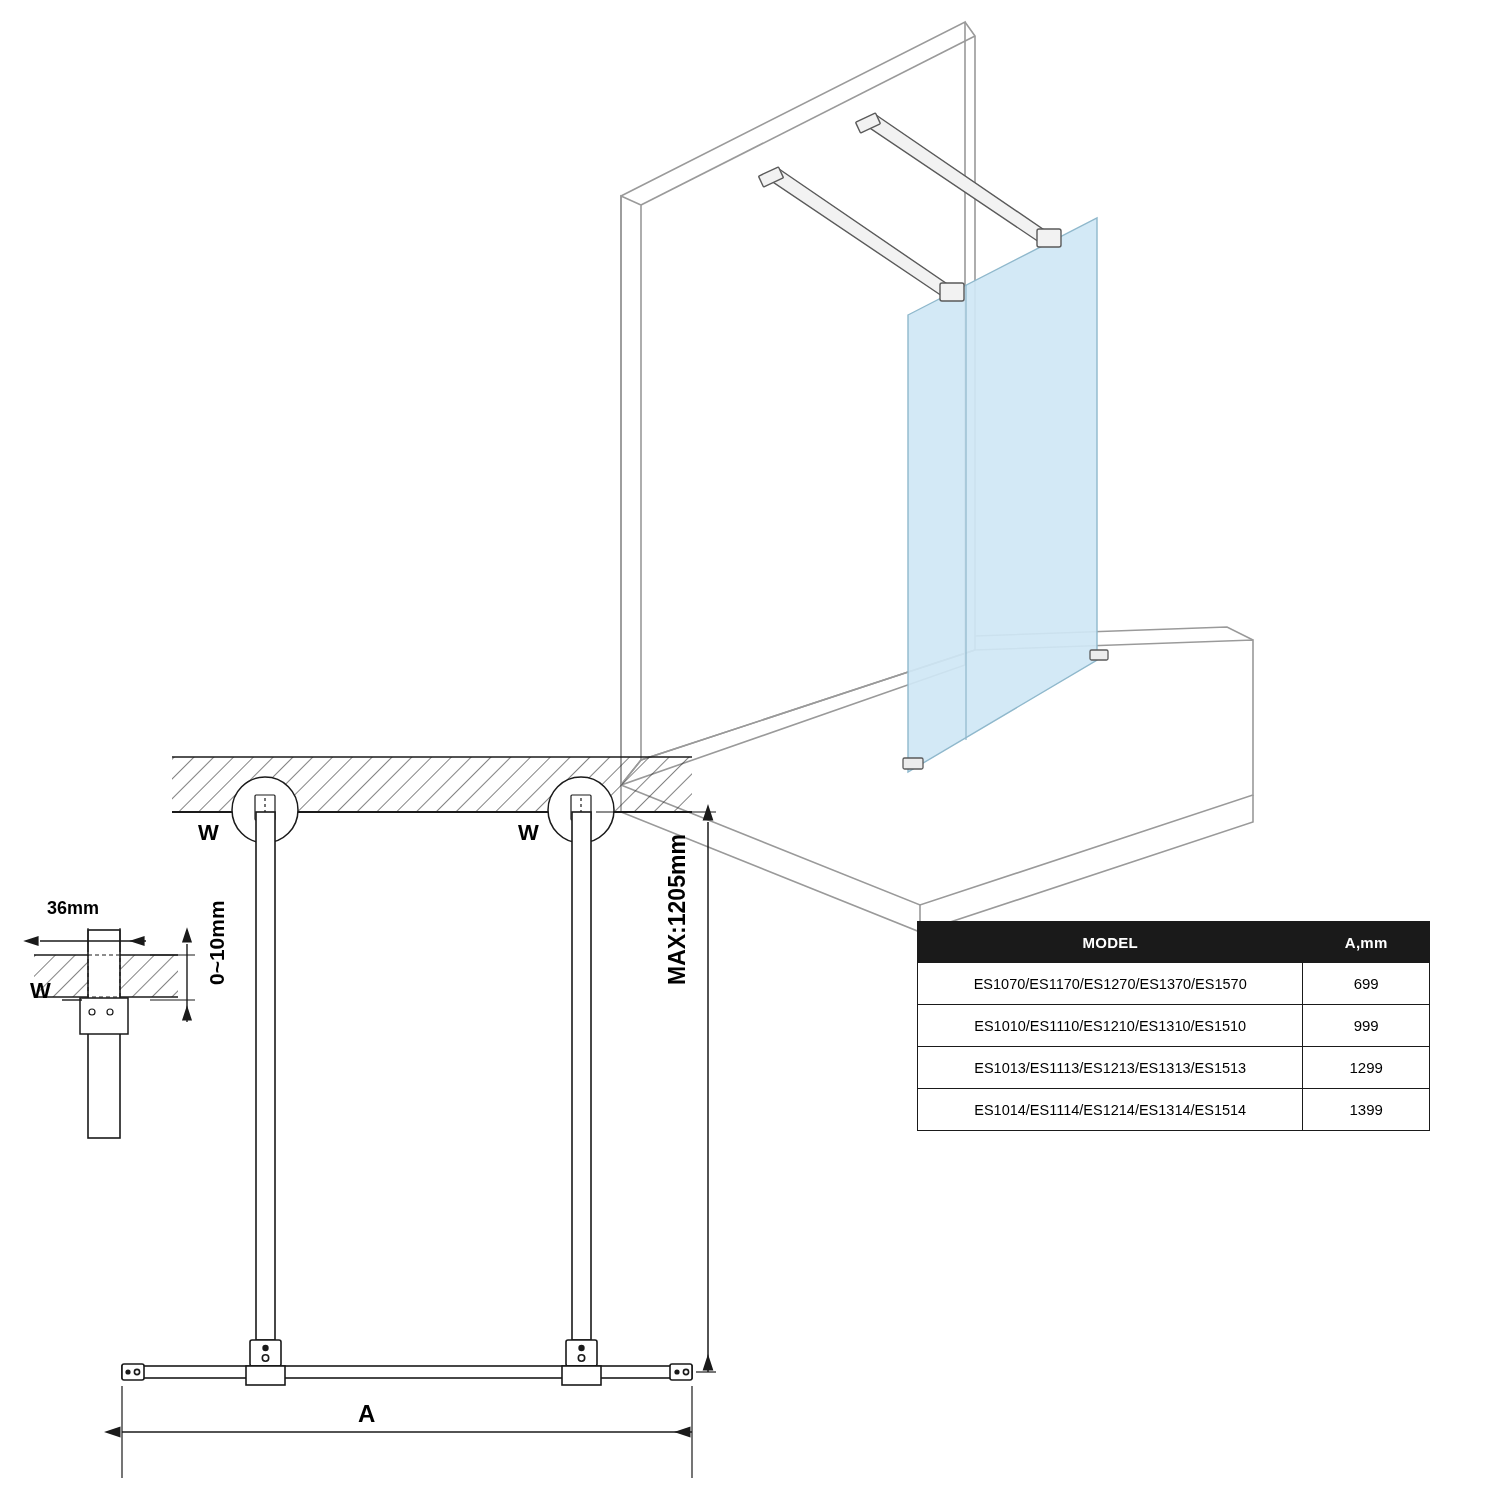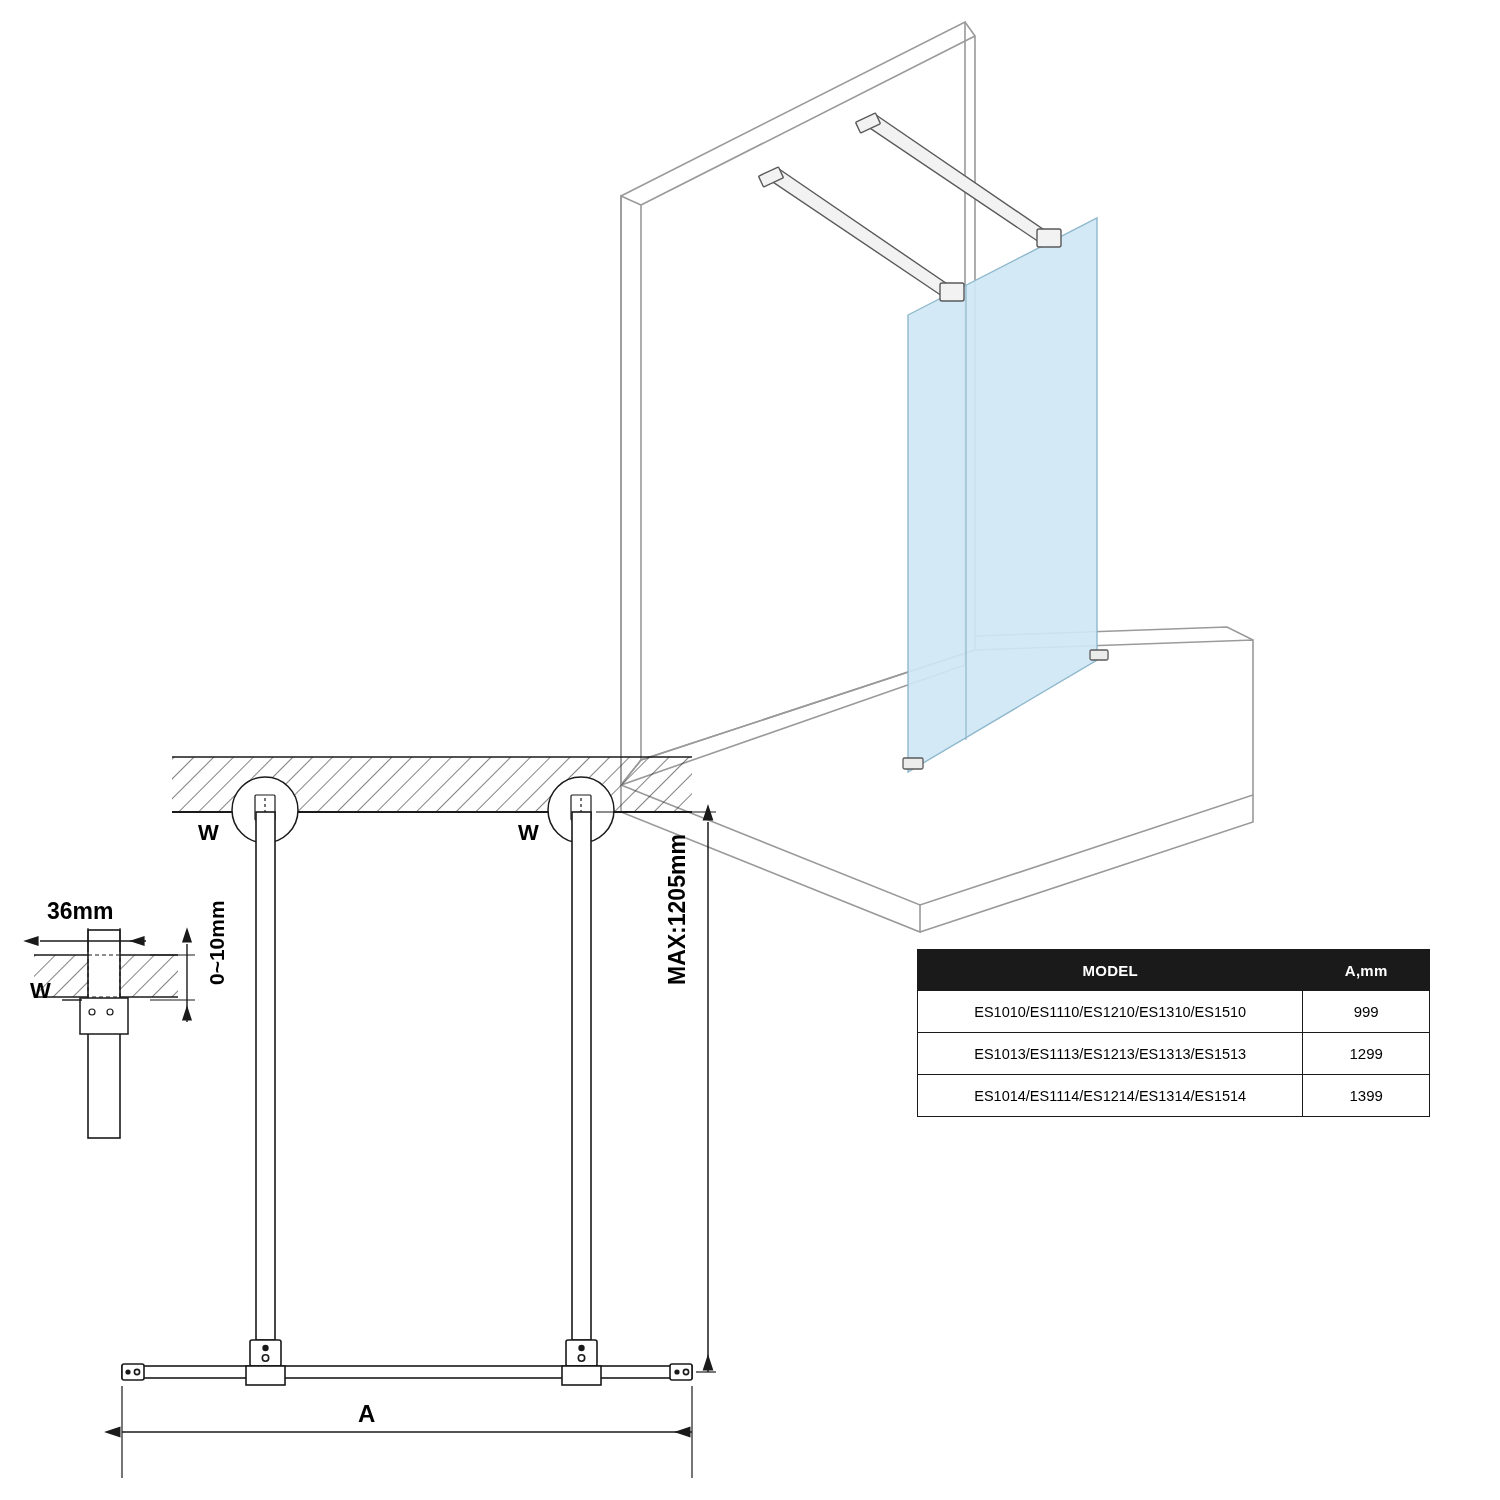--- a/index.html
+++ b/index.html
@@ -23,21 +23,21 @@
   svg.dwg {
     position: absolute;
     left: 0; top: 0;
     width: 1500px;
     height: 1500px;
   }
   
   .spec-table {
     position: absolute;
     left: 917px;
-    top: 949px;
+    top: 921px;
     width: 513px;
     border-collapse: collapse;
     font-size: 14.5px;
     color: #000;
     background: #fff;
   }
   .spec-table th, .spec-table td {
     border: 1px solid #1a1a1a;
     padding: 0;
     height: 41px;
@@ -61,21 +61,21 @@
     width: 126px;
     font-size: 15px;
   }
   .dim-label {
     position: absolute;
     font-family: "Liberation Sans", sans-serif;
     font-weight: bold;
     color: #000;
     white-space: nowrap;
   }
-  #lbl-36mm { left: 47px; top: 898px; font-size: 23px; }
+  #lbl-36mm { left: 47px; top: 898px; font-size: 18px; }
   #lbl-max { left: 664px; top: 985px; font-size: 23px; transform: rotate(-90deg); transform-origin: left top; }
   #lbl-010 { left: 205px; top: 985px; font-size: 21px; transform: rotate(-90deg); transform-origin: left top; }
   #lbl-A  { left: 358px; top: 1400px; font-size: 24px; }
   #lbl-W1 { left: 198px; top: 820px; font-size: 22px; }
   #lbl-W2 { left: 518px; top: 820px; font-size: 22px; }
   #lbl-W3 { left: 30px;  top: 978px; font-size: 22px; }
 </style>
 </head>
 <body>
 
@@ -216,20 +216,24 @@
 
   <table class="spec-table">
     <thead>
       <tr>
         <th>MODEL</th>
         <th>A,mm</th>
       </tr>
     </thead>
     <tbody>
       <tr>
+        <td class="model">ES1070/ES1170/ES1270/ES1370/ES1570</td>
+        <td class="avalue">699</td>
+      </tr>
+      <tr>
         <td class="model">ES1010/ES1110/ES1210/ES1310/ES1510</td>
         <td class="avalue">999</td>
       </tr>
       <tr>
         <td class="model">ES1013/ES1113/ES1213/ES1313/ES1513</td>
         <td class="avalue">1299</td>
       </tr>
       <tr>
         <td class="model">ES1014/ES1114/ES1214/ES1314/ES1514</td>
         <td class="avalue">1399</td>

